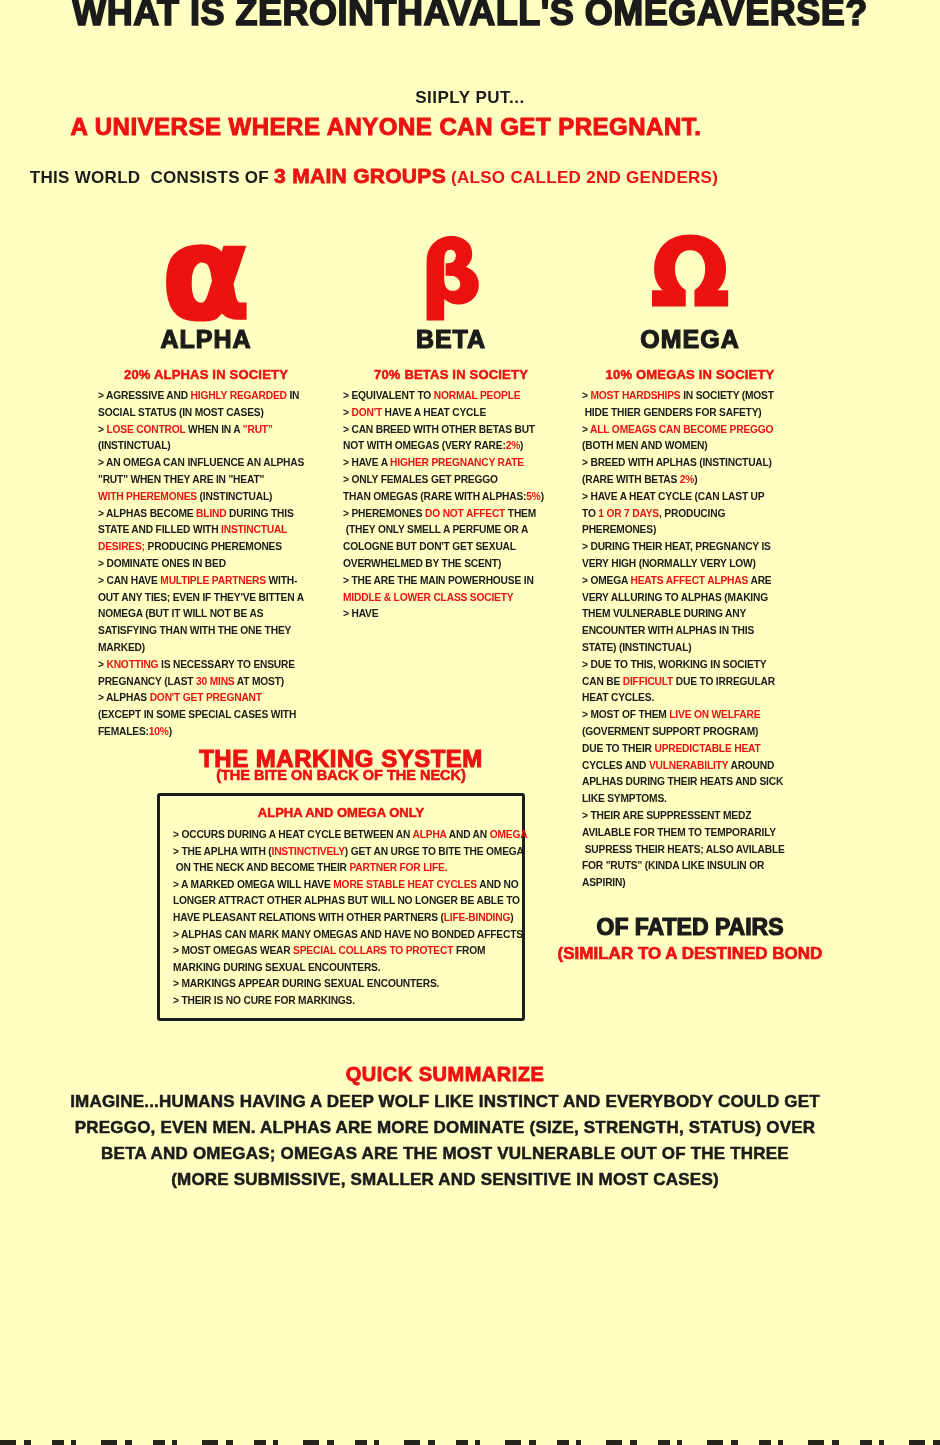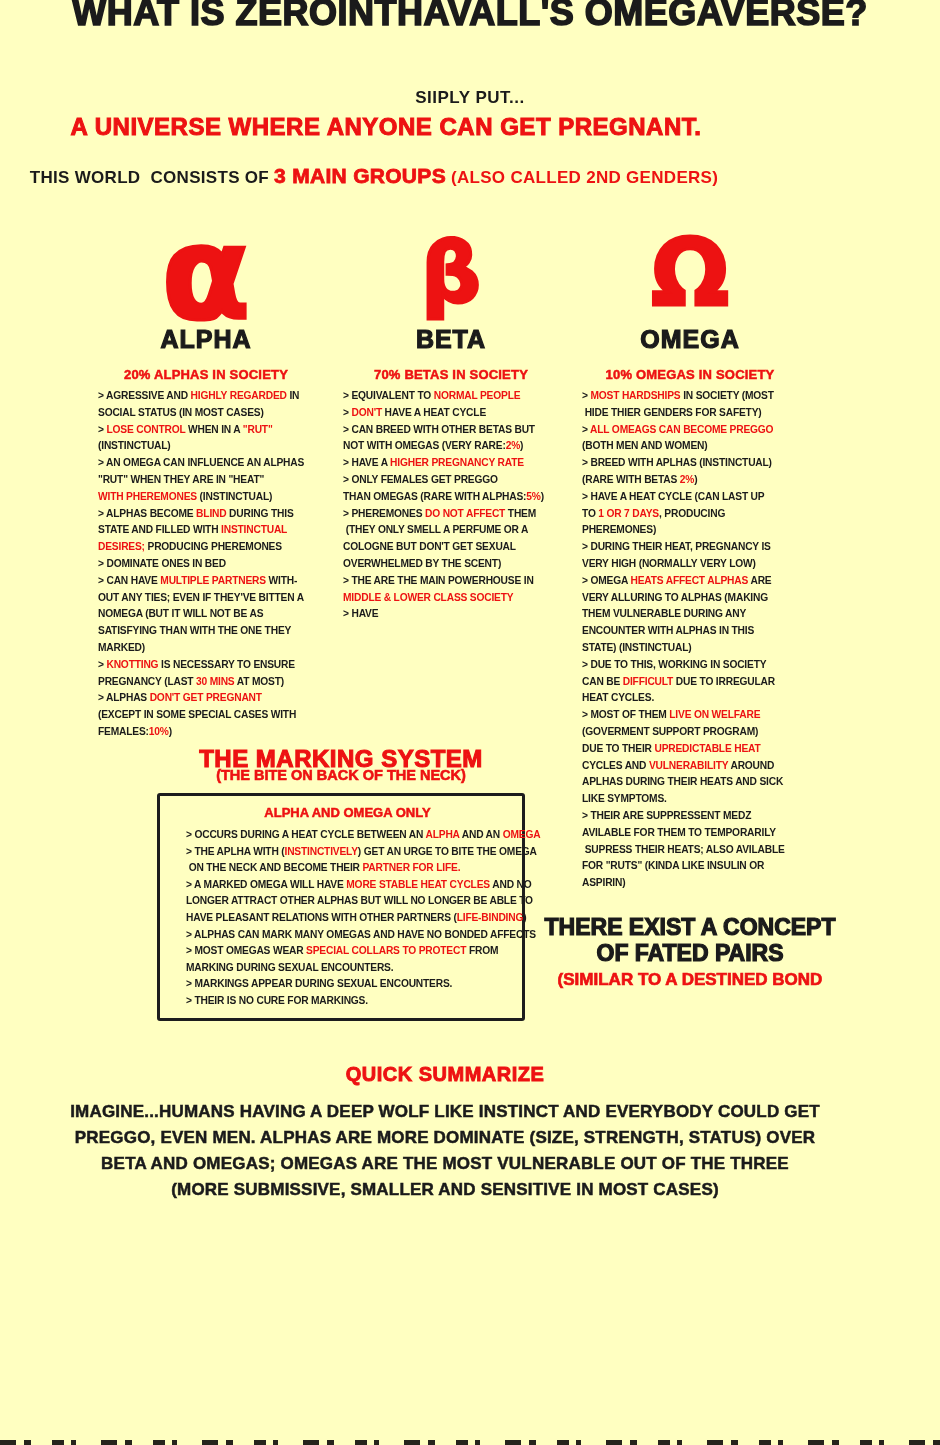--- a/index.html
+++ b/index.html
@@ -68,42 +68,42 @@
     -webkit-text-stroke:1.1px currentColor;letter-spacing:0.5px;margin-top:8px;
   }
   .marking-sub{
     position:absolute;top:767px;left:157px;width:368px;
     text-align:center;font-size:14.5px;color:var(--red);
     -webkit-text-stroke:0.6px currentColor;
   }
   .marking-box{
     position:absolute;top:793px;left:157px;width:368px;height:228px;
     border:3px solid #1d1d1d;border-radius:3px;
-    padding:9px 13px 0 26px;background:transparent;
+    padding:9px 13px 0 13px;background:transparent;
   }
   .box-heading{
     text-align:center;font-size:13px;color:var(--red);
     -webkit-text-stroke:0.5px currentColor;
   }
   .box-lines{margin-top:6px;font-size:11px;line-height:16.6px;letter-spacing:-0.2px;}
   .box-lines .tline{white-space:pre;transform:scaleX(0.93);transform-origin:0 50%;}
 
   .fated{
     position:absolute;top:914px;left:540px;width:300px;text-align:center;
   }
   .fated-black{font-size:23px;line-height:26px;-webkit-text-stroke:1.2px currentColor;}
   .fated-red{font-size:17px;line-height:21.5px;color:var(--red);-webkit-text-stroke:0.7px currentColor;margin-top:3px;}
 
   .summary{
     position:absolute;top:1063px;left:0;width:890px;text-align:center;
   }
   .summary-title{
     font-size:20px;color:var(--red);-webkit-text-stroke:0.9px currentColor;letter-spacing:0.5px;
   }
-  .summary-lines{margin-top:13px;font-size:17px;line-height:26px;-webkit-text-stroke:0.5px currentColor;letter-spacing:0.2px;}
+  .summary-lines{margin-top:3px;font-size:17px;line-height:26px;-webkit-text-stroke:0.5px currentColor;letter-spacing:0.2px;}
   .summary-lines .tline{white-space:pre-wrap;}
   .summary-red{
     margin-top:1px;font-size:16px;color:var(--red);-webkit-text-stroke:0.5px currentColor;
   }
 
   .bottom-strip{
     position:absolute;bottom:0;left:0;width:940px;height:5px;
     background-image:
       repeating-linear-gradient(90deg,#26241c 0 16px,transparent 16px 24px,#26241c 24px 31px,transparent 31px 52px,#26241c 52px 64px,transparent 64px 71px,#26241c 71px 76px,transparent 76px 101px);
   }
@@ -225,21 +225,20 @@
       <div class="tline"><span>HAVE PLEASANT RELATIONS WITH OTHER PARTNERS (</span><span class="red">LIFE-BINDING</span><span>)</span></div>
       <div class="tline"><span>&gt; ALPHAS CAN MARK MANY OMEGAS AND HAVE NO BONDED AFFECTS</span></div>
       <div class="tline"><span>&gt; MOST OMEGAS WEAR </span><span class="red">SPECIAL COLLARS TO PROTECT</span><span> FROM</span></div>
       <div class="tline"><span>MARKING DURING SEXUAL ENCOUNTERS.</span></div>
       <div class="tline"><span>&gt; MARKINGS APPEAR DURING SEXUAL ENCOUNTERS.</span></div>
       <div class="tline"><span>&gt; THEIR IS NO CURE FOR MARKINGS.</span></div>
     </div>
 </div>
 
 <div class="fated">
-  <div class="fated-black">THERE EXIST A CONCEPT</div>
   <div class="fated-black">OF FATED PAIRS</div>
   <div class="fated-red">(SIMILAR TO A DESTINED BOND</div>
 </div>
 
 <div class="summary">
   <div class="summary-title">QUICK SUMMARIZE</div>
   <div class="summary-lines">
       <div class="tline"><span>IMAGINE...HUMANS HAVING A DEEP WOLF LIKE INSTINCT AND EVERYBODY COULD GET</span></div>
       <div class="tline"><span>PREGGO, EVEN MEN. ALPHAS ARE MORE DOMINATE (SIZE, STRENGTH, STATUS) OVER</span></div>
       <div class="tline"><span>BETA AND OMEGAS; OMEGAS ARE THE MOST VULNERABLE OUT OF THE THREE</span></div>

